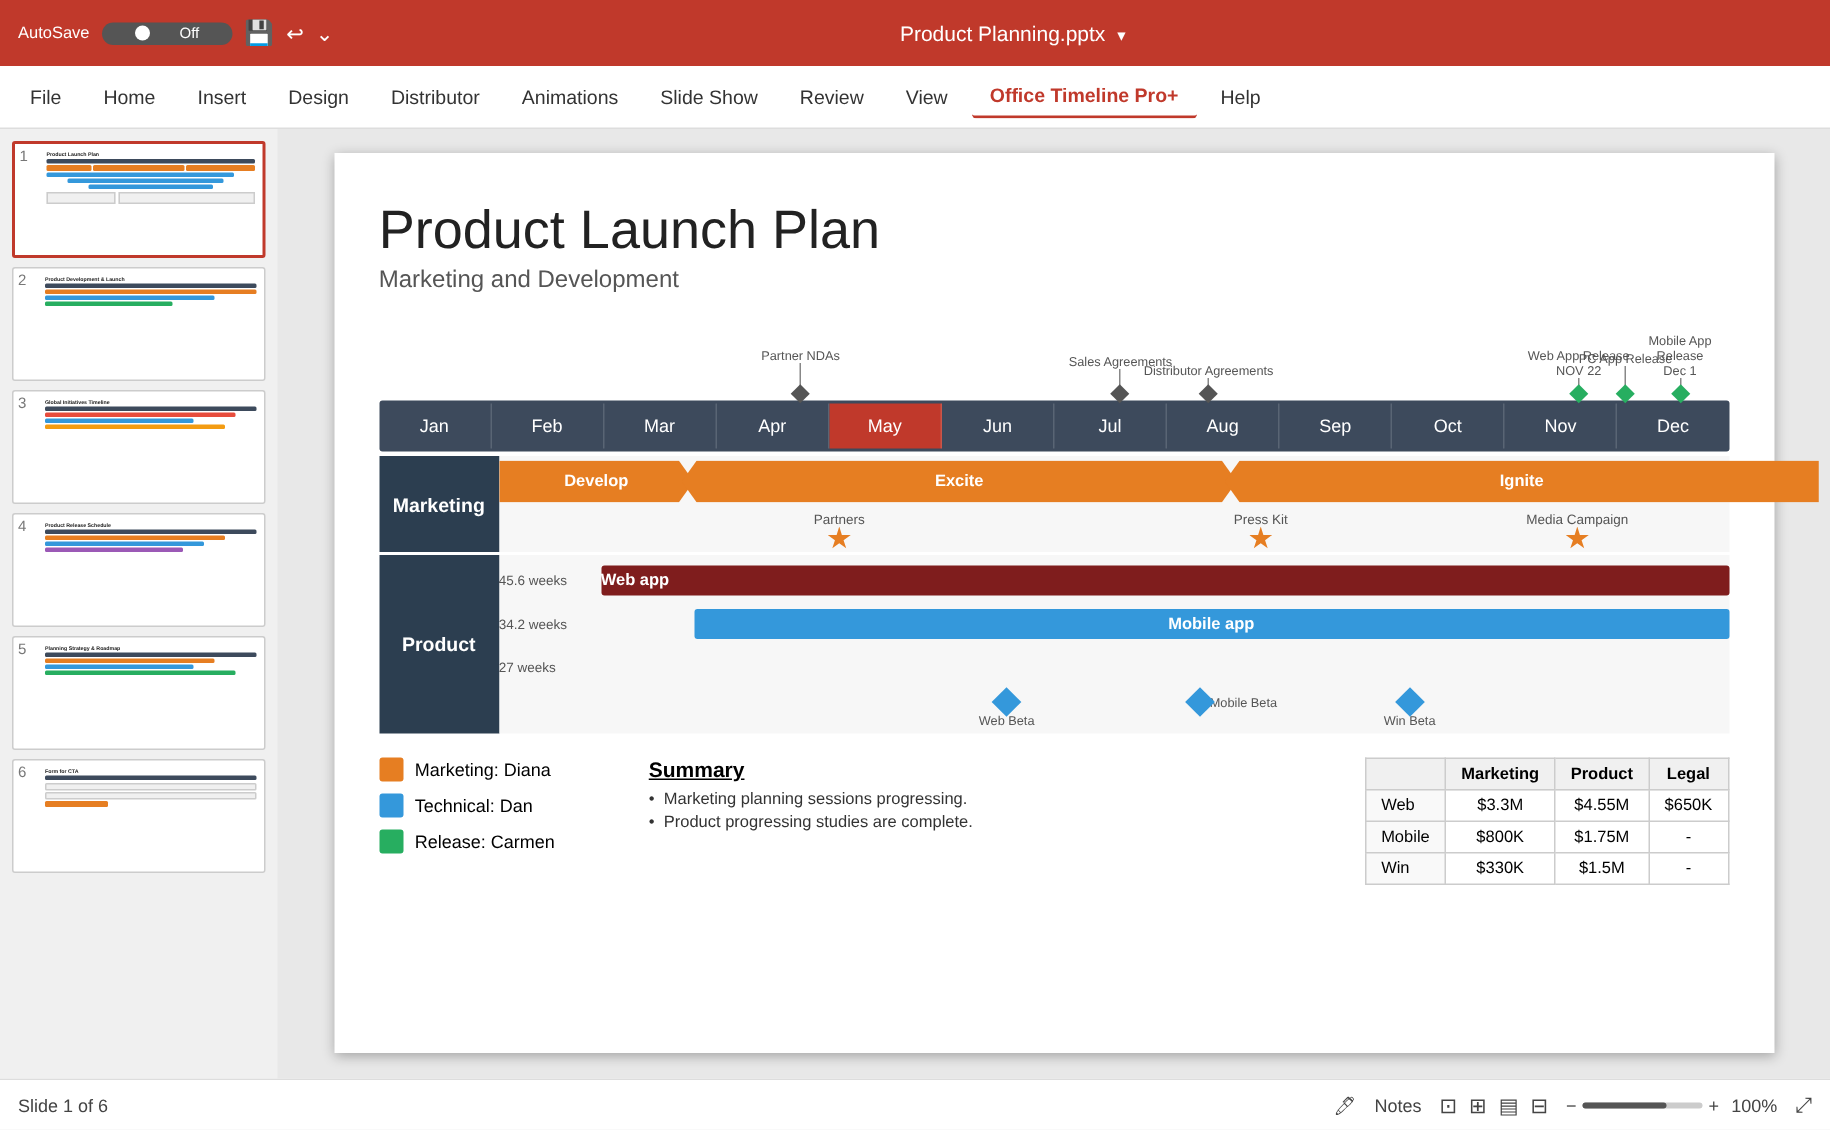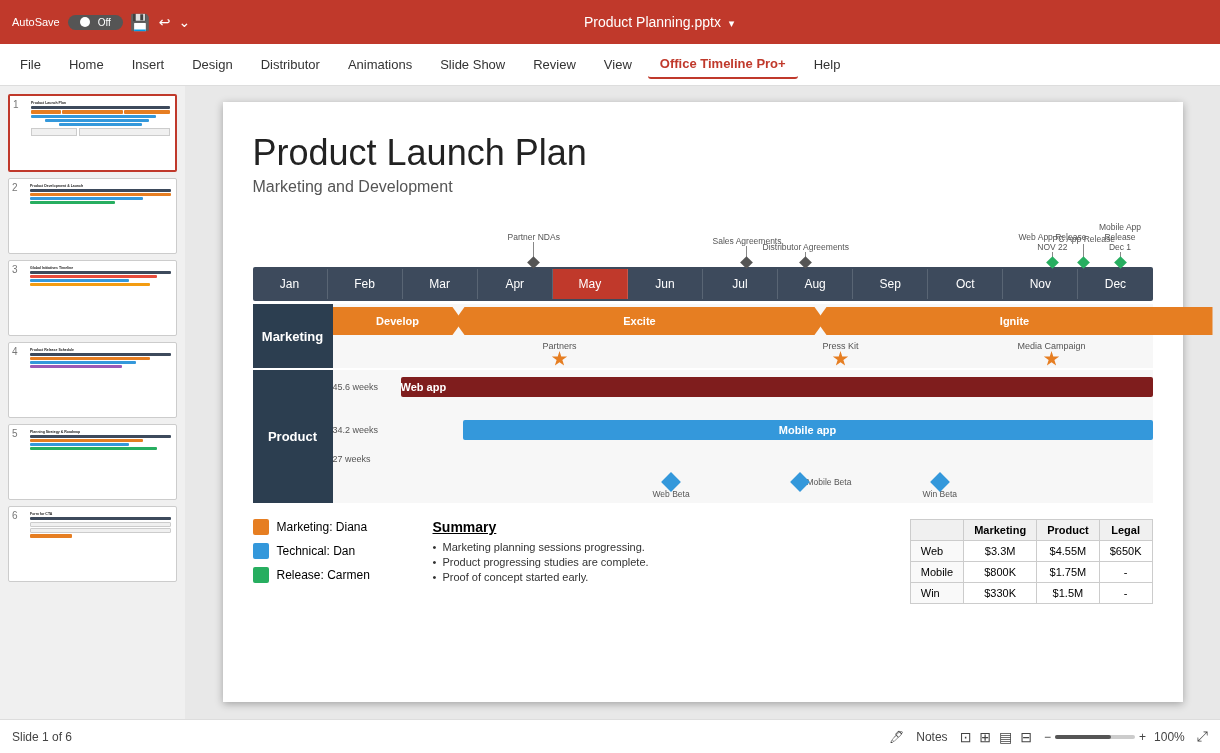--- a/index.html
+++ b/index.html
@@ -13,21 +13,21 @@
       align-items: center;
       padding: 0 12px;
       color: white;
     }
     #titlebar .left { display: flex; align-items: center; gap: 8px; font-size: 12px; }
     #titlebar .center { flex: 1; text-align: center; font-size: 14px; color: white; }
     #titlebar .right { width: 80px; }
     .autosave-label { font-size: 11px; }
     .toggle-off {
       display: inline-flex; align-items: center; background: #555; border-radius: 10px;
-      padding: 2px 12px; font-size: 10px; color: white; gap: 8px;
+      padding: 2px 22px; font-size: 10px; color: white; gap: 20px;
     }
     .toggle-dot { width: 10px; height: 10px; background: white; border-radius: 50%; }
 
     
     #menubar {
       background: white;
       height: 42px;
       display: flex;
       align-items: center;
       padding: 0 8px;
@@ -411,21 +411,21 @@
           </div>
         </div>
       </div>
 
       <div style="display:flex;margin-top:2px;">
         <div style="width:80px;background:#2c3e50;display:flex;align-items:center;justify-content:center;color:white;font-weight:600;font-size:13px;padding:8px 4px;">
           <span>Product</span>
         </div>
         <div style="flex:1;background:#f7f7f7;padding:4px 0;">
 
-          <div style="position:relative;height:26px;display:flex;align-items:center;margin-bottom:17px;">
+          <div style="position:relative;height:26px;display:flex;align-items:center;margin-bottom:3px;">
             <span style="position:absolute;left:0;font-size:9px;color:#555;white-space:nowrap;">45.6 weeks</span>
             <div style="position:absolute;left:68px;right:0;height:20px;background:#7f1d1d;border-radius:2px;display:flex;align-items:center;justify-content:flex-start;color:white;font-size:11px;font-weight:600;">
               <span>Web app</span>
             </div>
           </div>
 
           <div style="position:relative;height:26px;display:flex;align-items:center;margin-bottom:3px;">
             <span style="position:absolute;left:0;font-size:9px;color:#555;white-space:nowrap;">34.2 weeks</span>
             <div style="position:absolute;left:130px;right:0;height:20px;background:#3498db;border-radius:2px;display:flex;align-items:center;justify-content:center;color:white;font-size:11px;font-weight:600;">
               <span>Mobile app</span>
@@ -467,21 +467,20 @@
           <div class="legend-item">
             <div class="legend-box green"></div>
             <span>Release: Carmen</span>
           </div>
         </div>
 
         <div class="summary-section">
           <div class="summary-title">Summary</div>
           <div class="summary-item">Marketing planning sessions progressing.</div>
           <div class="summary-item">Product progressing studies are complete.</div>
-          <div class="summary-item">Proof of concept started early.</div>
         </div>
 
         <div>
           <table class="data-table">
             <thead>
               <tr>
                 <th></th>
                 <th>Marketing</th>
                 <th>Product</th>
                 <th>Legal</th>

